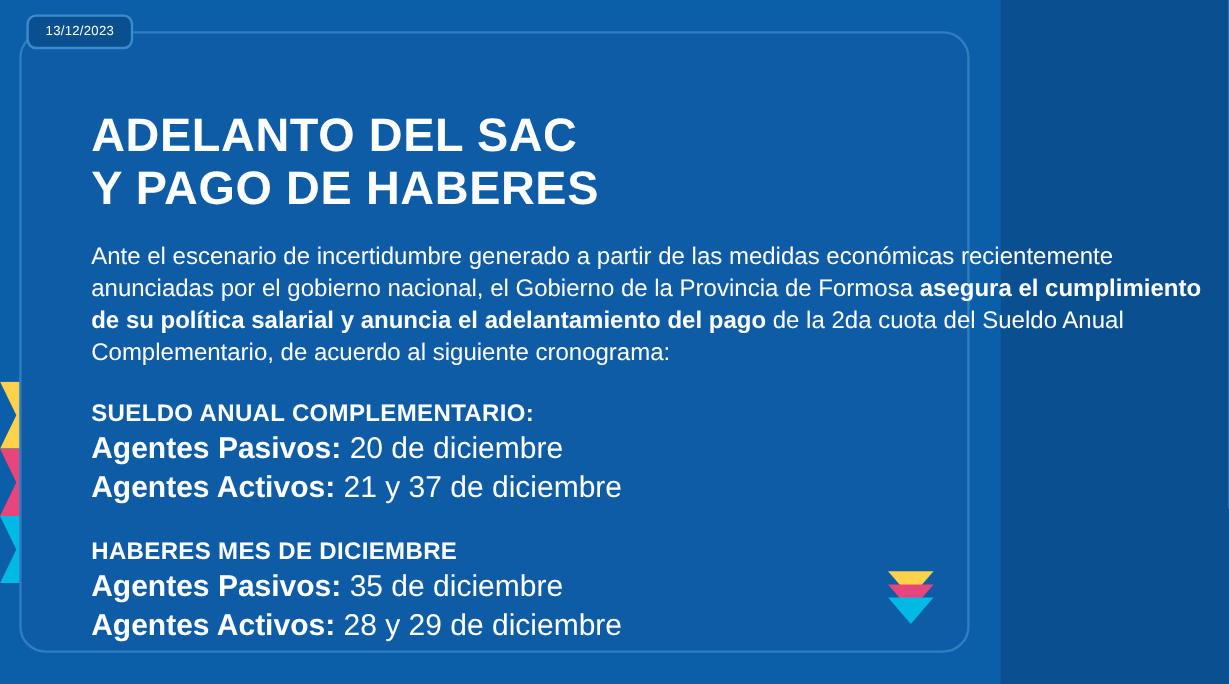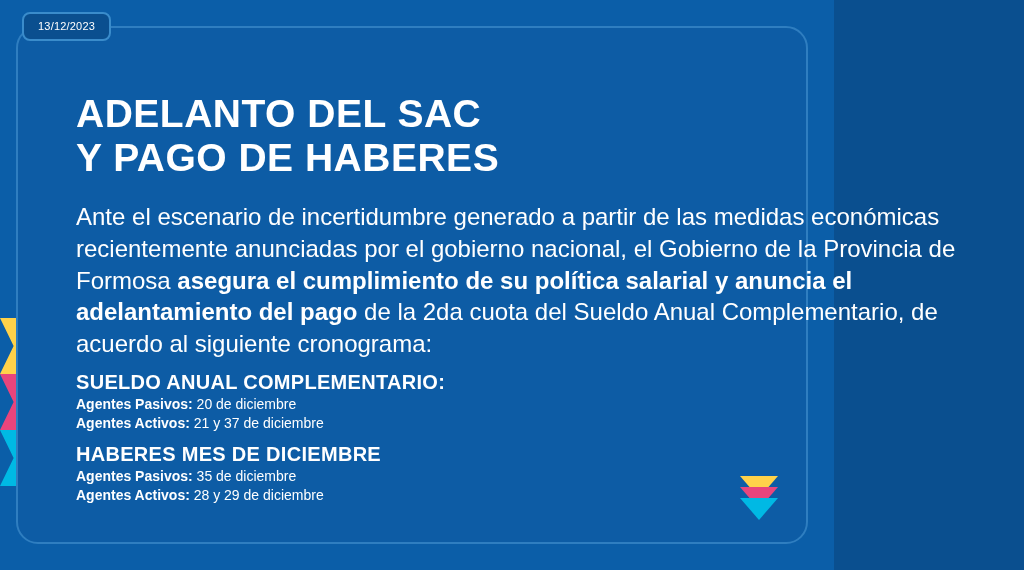--- a/index.html
+++ b/index.html
@@ -116,39 +116,39 @@
     font-weight: bold;
     line-height: 1.12;
     letter-spacing: 0.5px;
     text-transform: uppercase;
   }
   h1.title .l2 { display: block; }
 
   p.body-text {
     margin: 22px 0 0 0;
     color: #ffffff;
-    font-size: 24px;
+    font-size: 20px;
     line-height: 1.32;
     max-width: 925px;
   }
   p.body-text b { font-weight: bold; }
 
-  .section { margin-top: 11px; }
+  .section { margin-top: 27px; }
   .section-heading {
     margin: 0;
     color: #ffffff;
     font-size: 20px;
     font-weight: bold;
     letter-spacing: 0.3px;
     text-transform: uppercase;
   }
   .row {
     margin: 2px 0 0 0;
     color: #ffffff;
-    font-size: 14px;
+    font-size: 25px;
     line-height: 1.22;
   }
   .row .lbl { font-weight: bold; }
   .row .val { font-weight: normal; }
 
   
   .logo {
     position: absolute;
     right: 28px;
     bottom: 22px;

